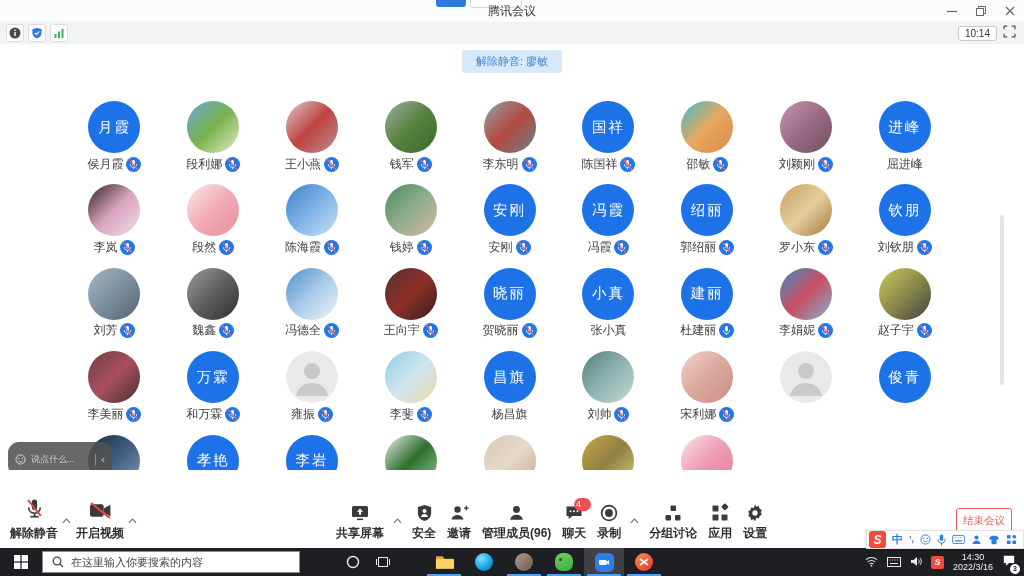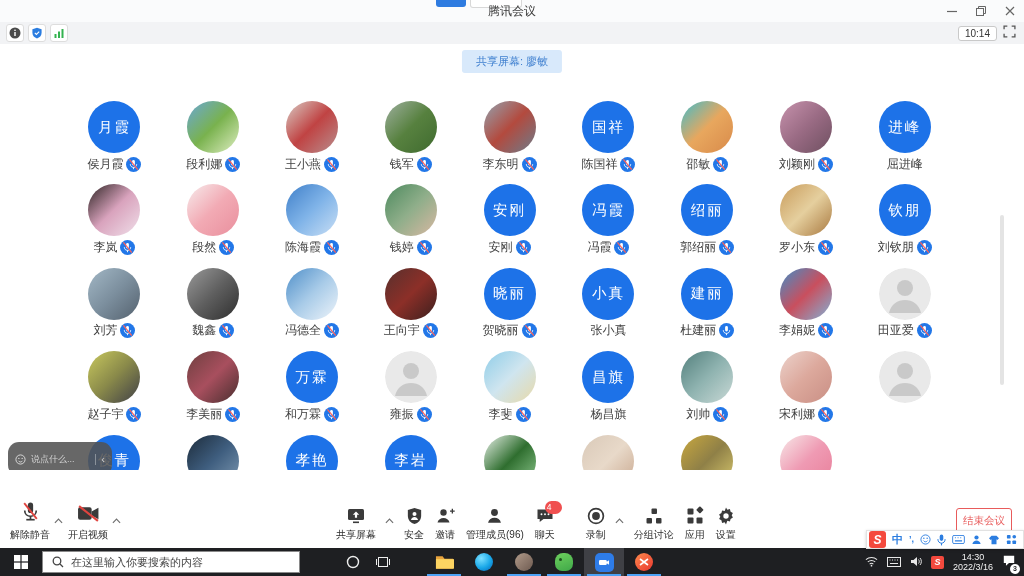--- a/index.html
+++ b/index.html
@@ -36,21 +36,21 @@
                 border-radius:11px;display:flex;align-items:center;padding:17px 7px;gap:5px;box-sizing:border-box;}
   .chat-overlay .ph{font-size:9px;color:#d4d4d4;flex:1;text-align:left;}
   .chat-overlay .sep{width:1px;height:11px;background:rgba(255,255,255,.35);}
   .chat-overlay .col{font-size:11px;color:#cfcfcf;line-height:1;}
   
   .bottombar{position:absolute;top:470px;left:0;width:1024px;height:78px;background:#fff;}
   .ctrl-row{position:absolute;bottom:6px;display:flex;align-items:flex-end;}
   .ctrl-row.left{left:8px;gap:2px;}
   .ctrl-row.center{left:334px;gap:7px;}
   .ctrl-btn{display:flex;flex-direction:column;align-items:center;gap:2px;padding:0 2px;cursor:default;}
-  .ctrl-btn .lbl{font-size:10px;color:#2e2e2e;white-space:nowrap;}
+  .ctrl-btn .lbl{font-size:12px;color:#2e2e2e;white-space:nowrap;font-weight:bold;}
   .chev{margin:0 1px 14px 0;}
   .badge{position:absolute;top:-5px;right:-7px;min-width:13px;height:13px;border-radius:7px;background:#f05050;
          color:#fff;font-size:8.5px;line-height:13px;padding:0 2px;}
   .end-btn{position:absolute;top:38px;right:12px;width:56px;height:25px;background:#fff;border:1px solid #e85b5b;
            border-radius:3px;color:#e85b5b;font-size:10.5px;font-family:inherit;}
   
   .sogou{position:absolute;top:530px;right:0;width:158px;height:19px;background:#fff;border:1px solid #e2e2e2;
          box-shadow:0 1px 3px rgba(0,0,0,.18);display:flex;align-items:center;gap:6px;padding:0 6px 0 2px;
          box-sizing:border-box;z-index:60;}
   .sogou-logo{width:17px;height:17px;border-radius:3px;background:#f4493d;color:#fff;font-weight:bold;
@@ -131,21 +131,21 @@
       <div class="time-box">10:14</div>
       <div>
         <svg width="13" height="13" viewBox="0 0 12 12" fill="none" stroke="#555" stroke-width="1.2">
             <path d="M1 4V1h3M8 1h3v3M11 8v3H8M4 11H1V8"></path>
           </svg>
       </div>
     </div>
   </div>
 
   <div class="main">
-    <div class="banner">共享屏幕: 廖敏</div>
+    <div class="banner">解除静音: 廖敏</div>
     <div class="grid">
         <div class="cell">
           <div class="avatar initials">月霞</div>
           <div class="name-row">
             <span>侯月霞</span>
             <span style="display: flex;">
               <svg width="15" height="15" viewBox="0 0 15 15">
                 <circle cx="7.5" cy="7.5" r="7.5" fill="#2277e8"></circle>
                 <rect x="6.1" y="3" width="2.8" height="5.4" rx="1.4" fill="#fff"></rect>
                 <path d="M4.3 7.2c0 1.9 1.4 3.2 3.2 3.2s3.2-1.3 3.2-3.2" fill="none" stroke="#fff" stroke-width=".9"></path>
@@ -493,41 +493,20 @@
                 <path d="M4.3 7.2c0 1.9 1.4 3.2 3.2 3.2s3.2-1.3 3.2-3.2" fill="none" stroke="#fff" stroke-width=".9"></path>
                 <line x1="7.5" y1="10.4" x2="7.5" y2="12.2" stroke="#fff" stroke-width=".9"></line>
               </svg>
             </span>
           </div>
         </div>
         <div class="cell">
           <div class="avatar" style="background: linear-gradient(135deg, rgb(63, 143, 201), rgb(201, 79, 94), rgb(127, 179, 216));"></div>
           <div class="name-row">
             <span>李娟妮</span>
-            <span style="display: flex;">
-              <svg width="15" height="15" viewBox="0 0 15 15">
-                <circle cx="7.5" cy="7.5" r="7.5" fill="#2277e8"></circle>
-                <rect x="6.1" y="3" width="2.8" height="5.4" rx="1.4" fill="#fff"></rect>
-                <path d="M4.3 7.2c0 1.9 1.4 3.2 3.2 3.2s3.2-1.3 3.2-3.2" fill="none" stroke="#fff" stroke-width=".9"></path>
-                <line x1="7.5" y1="10.4" x2="7.5" y2="12.2" stroke="#fff" stroke-width=".9"></line>
-                <line x1="3.4" y1="2.4" x2="11.8" y2="12.6" stroke="#ff6059" stroke-width="1.2"></line>
-              </svg>
-            </span>
-          </div>
-        </div>
-        <div class="cell">
-          <div class="avatar">
-            <svg width="52" height="52" viewBox="0 0 52 52">
-              <circle cx="26" cy="26" r="26" fill="#e9e9e9"></circle>
-              <circle cx="26" cy="20" r="8" fill="#c9c9c9"></circle>
-              <path d="M10 45c2-9 8.5-13 16-13s14 4 16 13z" fill="#c9c9c9"></path>
-            </svg>
-          </div>
-          <div class="name-row">
-            <span>田亚爱</span>
             <span style="display: flex;">
               <svg width="15" height="15" viewBox="0 0 15 15">
                 <circle cx="7.5" cy="7.5" r="7.5" fill="#2277e8"></circle>
                 <rect x="6.1" y="3" width="2.8" height="5.4" rx="1.4" fill="#fff"></rect>
                 <path d="M4.3 7.2c0 1.9 1.4 3.2 3.2 3.2s3.2-1.3 3.2-3.2" fill="none" stroke="#fff" stroke-width=".9"></path>
                 <line x1="7.5" y1="10.4" x2="7.5" y2="12.2" stroke="#fff" stroke-width=".9"></line>
                 <line x1="3.4" y1="2.4" x2="11.8" y2="12.6" stroke="#ff6059" stroke-width="1.2"></line>
               </svg>
             </span>
           </div>
@@ -782,21 +761,21 @@
               <g fill="#fff">
                 <circle cx="6.5" cy="8.2" r=".95"></circle>
                 <circle cx="10" cy="8.2" r=".95"></circle>
                 <circle cx="13.5" cy="8.2" r=".95"></circle>
               </g>
             </svg>
             <span class="badge">4</span>
           </span>
           <span class="lbl">聊天</span>
         </div>
-        <div class="ctrl-btn" style="position: relative; margin-left: 20px;">
+        <div class="ctrl-btn" style="position: relative;">
           <span style="position: relative; display: flex;">
             <svg width="20" height="20" viewBox="0 0 20 20">
               <circle cx="10" cy="10" r="7.4" fill="none" stroke="#3a3a3a" stroke-width="1.7"></circle>
               <circle cx="10" cy="10" r="3.9" fill="#3a3a3a"></circle>
             </svg>
           </span>
           <span class="lbl">录制</span>
         </div>
         <span class="chev"><svg width="9" height="6" viewBox="0 0 10 6">
             <polyline points="1,5 5,1 9,5" fill="none" stroke="#707070" stroke-width="1.3"></polyline>

